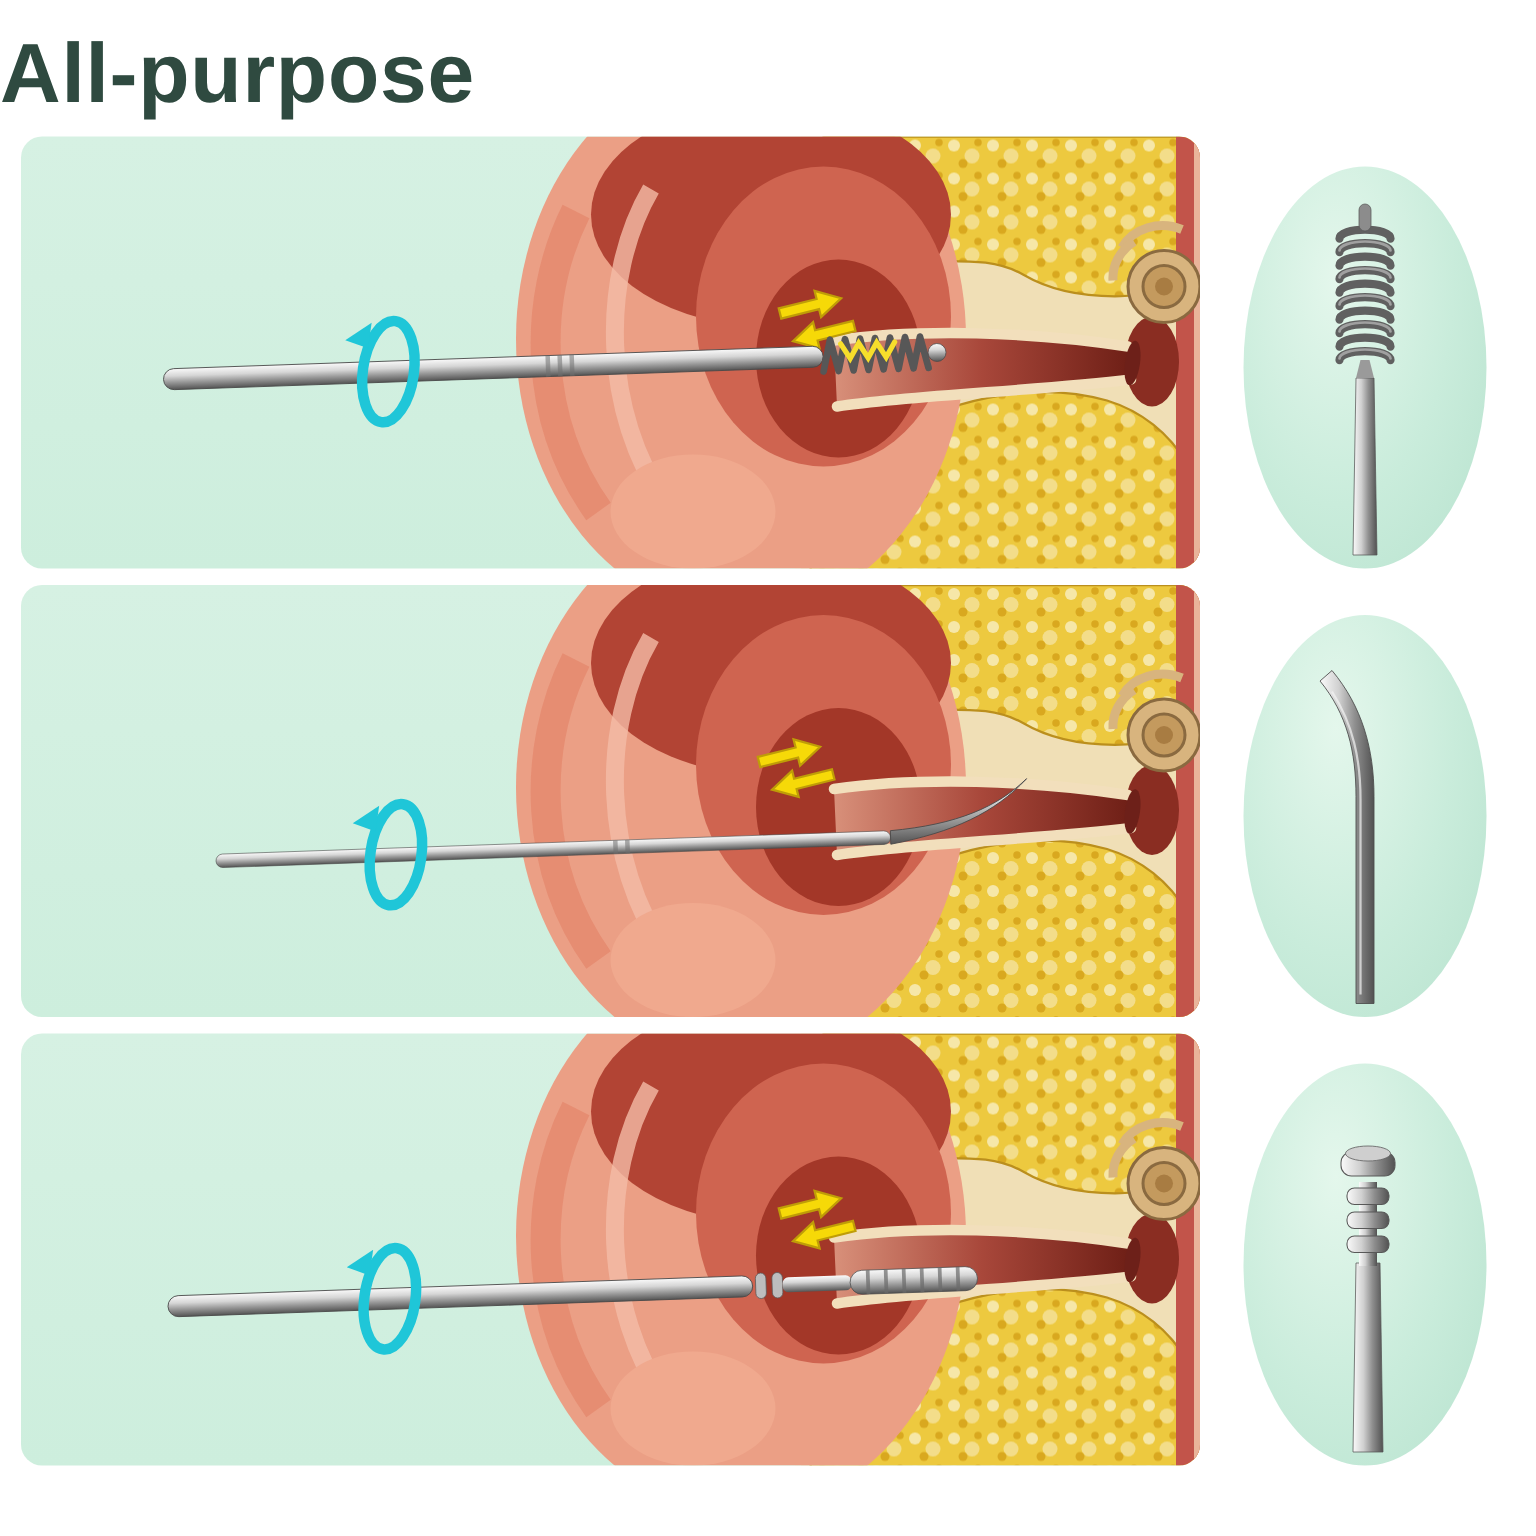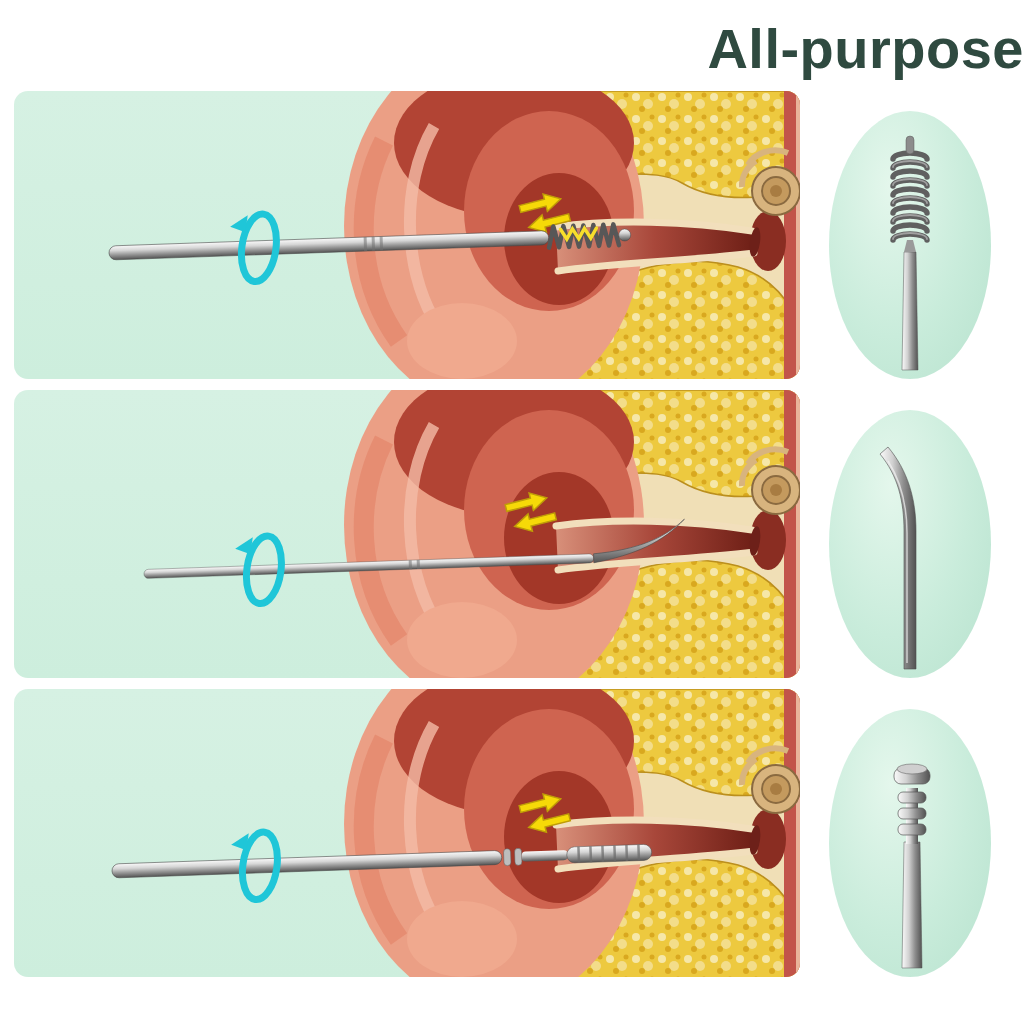--- a/index.html
+++ b/index.html
@@ -7,21 +7,21 @@
   body {
     width: 1024px; height: 1024px;
     background: #ffffff;
     font-family: "Liberation Sans", sans-serif;
     overflow: hidden;
   }
   .page { width: 1024px; height: 1024px; }
   .title {
     margin: 0;
     padding-top: 16px;
-    text-align: right;
+    text-align: left;
     font-size: 56px;
     font-weight: 800;
     letter-spacing: 0.5px;
     color: var(--title-text, #2f4a40);
   }
   .content {
     display: flex;
     align-items: flex-start;
     padding: 10px 16px 0 14px;
     gap: 28px;

